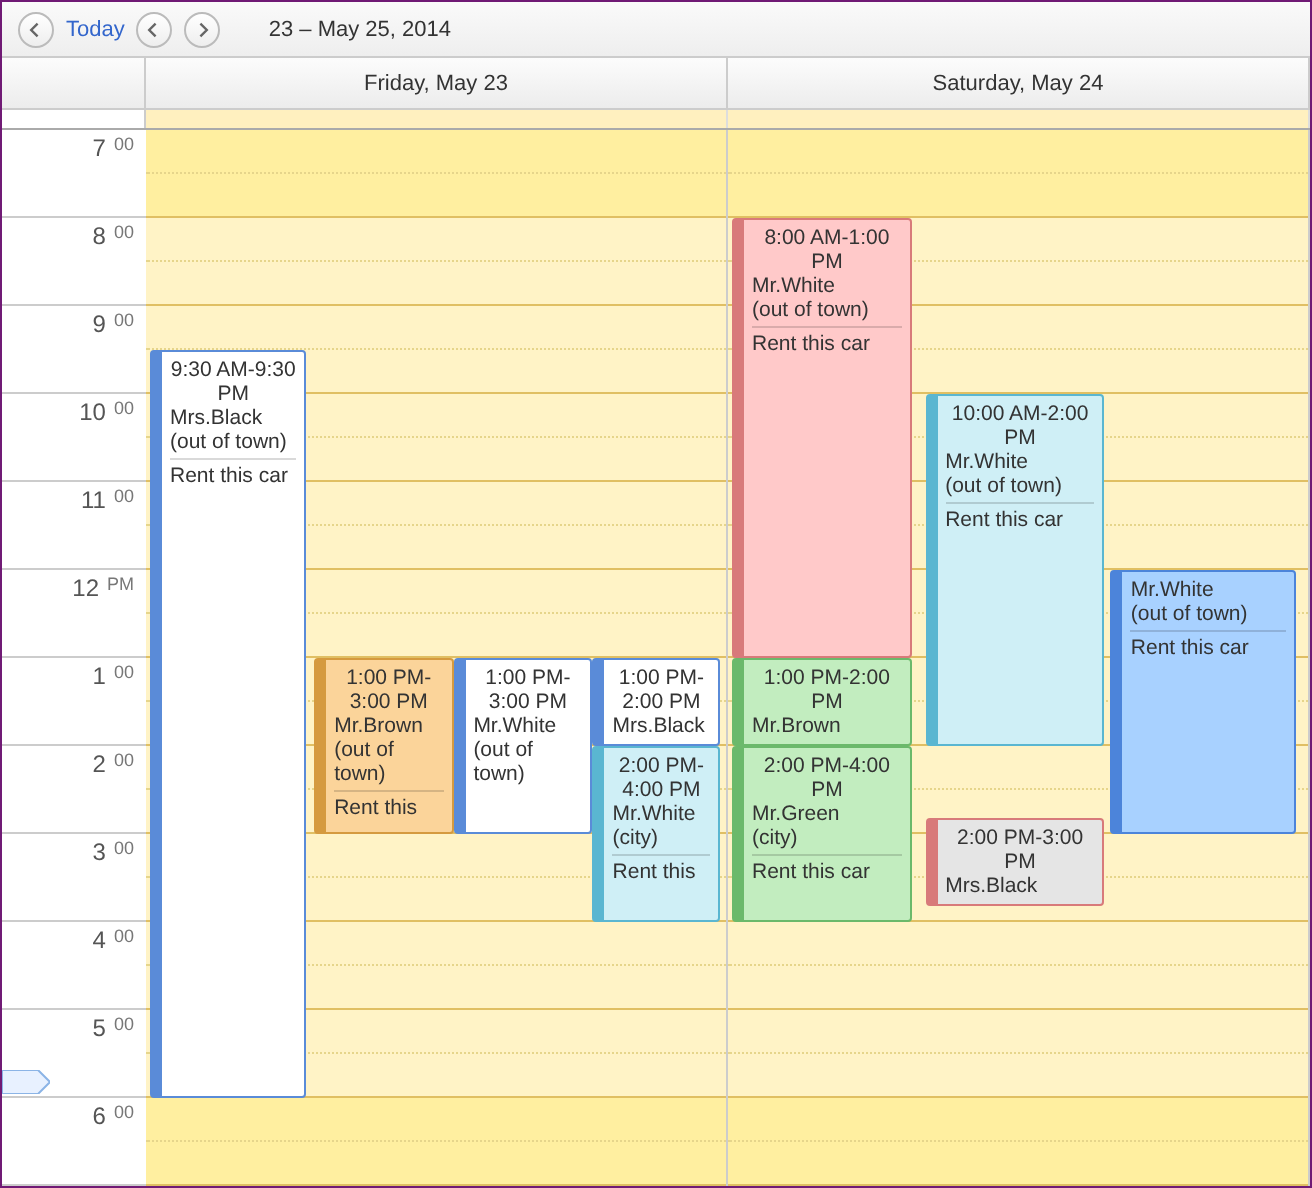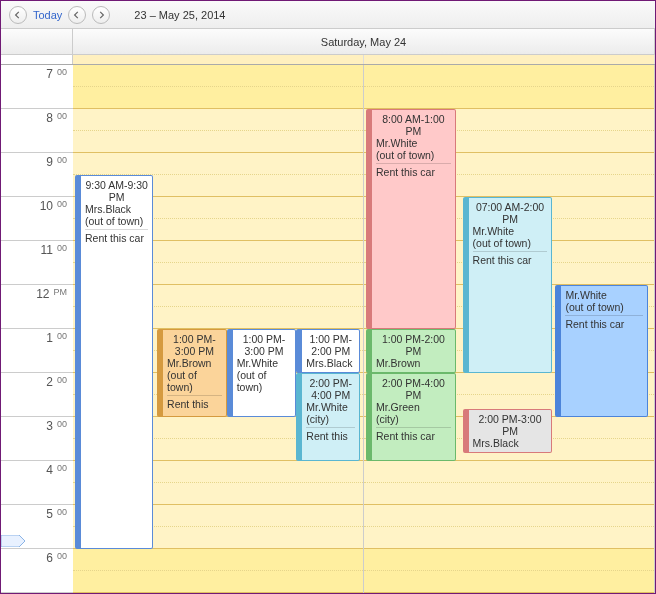--- a/index.html
+++ b/index.html
@@ -66,20 +66,21 @@
   <div class="tb-arrow">
     <svg viewBox="0 0 10 10">
           <path d="M4 1 L8 5 L4 9" fill="none" stroke="#666" stroke-width="1.5"></path>
         </svg>
   </div>
   <span class="tb-range">23 – May 25, 2014</span>
 </div>
 
 <div class="dayheader">
   <div class="gutter"></div>
+  <div class="day">Friday, May 23</div>
   <div class="day">Saturday, May 24</div>
 </div>
 <div class="allday">
   <div class="gutter"></div>
   <div class="col"></div>
   <div class="col"></div>
 </div>
 
 <div class="grid-wrap">
   <div class="grid">
@@ -215,21 +216,21 @@
           <div class="slot off"></div>
           <div class="slot hr off"></div>
 
     <div class="event pink" style="top:44px;height:220px;left:2px;width:31%;">
         <span class="tm">8:00 AM-1:00 PM</span>
         <span class="who">Mr.White</span>
         <span class="loc">(out of town)</span>
         <span class="link">Rent this car</span>
       </div>
           <div class="event cyan" style="top:132px;height:176px;left:34%;width:31%;">
-        <span class="tm">07:00 AM-2:00 PM</span>
+        <span class="tm">10:00 AM-2:00 PM</span>
         <span class="who">Mr.White</span>
         <span class="loc">(out of town)</span>
         <span class="link">Rent this car</span>
       </div>
           <div class="event blue" style="top:220px;height:132px;left:66%;width:32%;">
         <span class="who">Mr.White</span>
         <span class="loc">(out of town)</span>
         <span class="link">Rent this car</span>
       </div>
           <div class="event green" style="top:264px;height:44px;left:2px;width:31%;">

